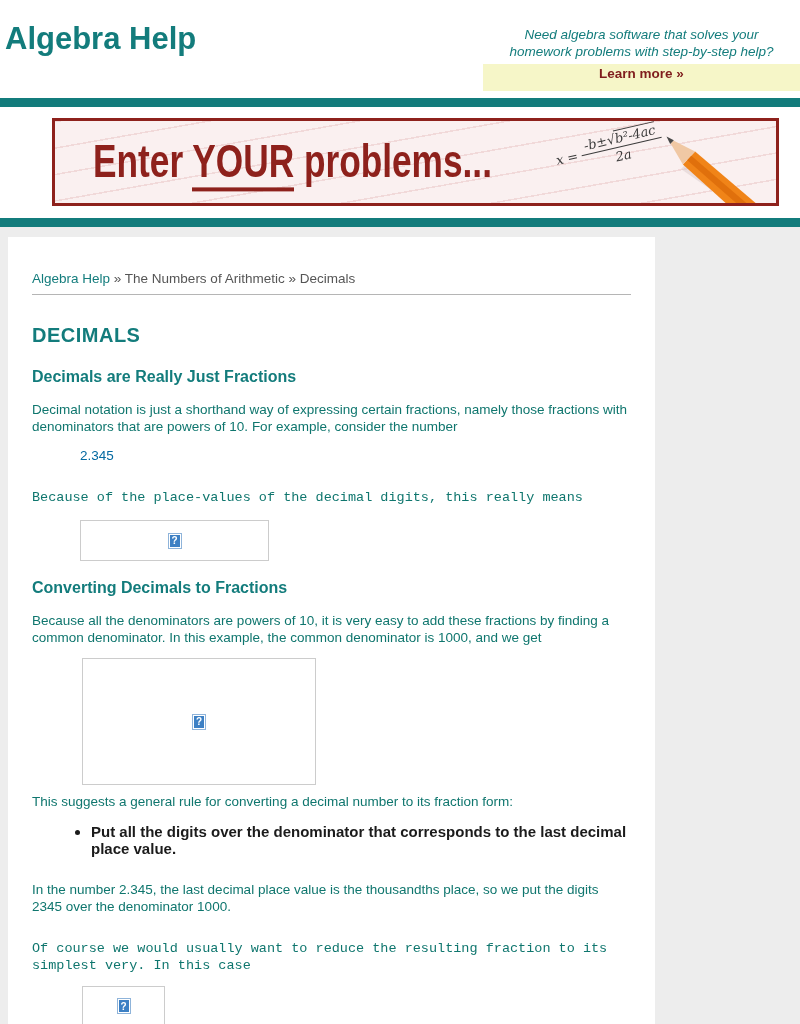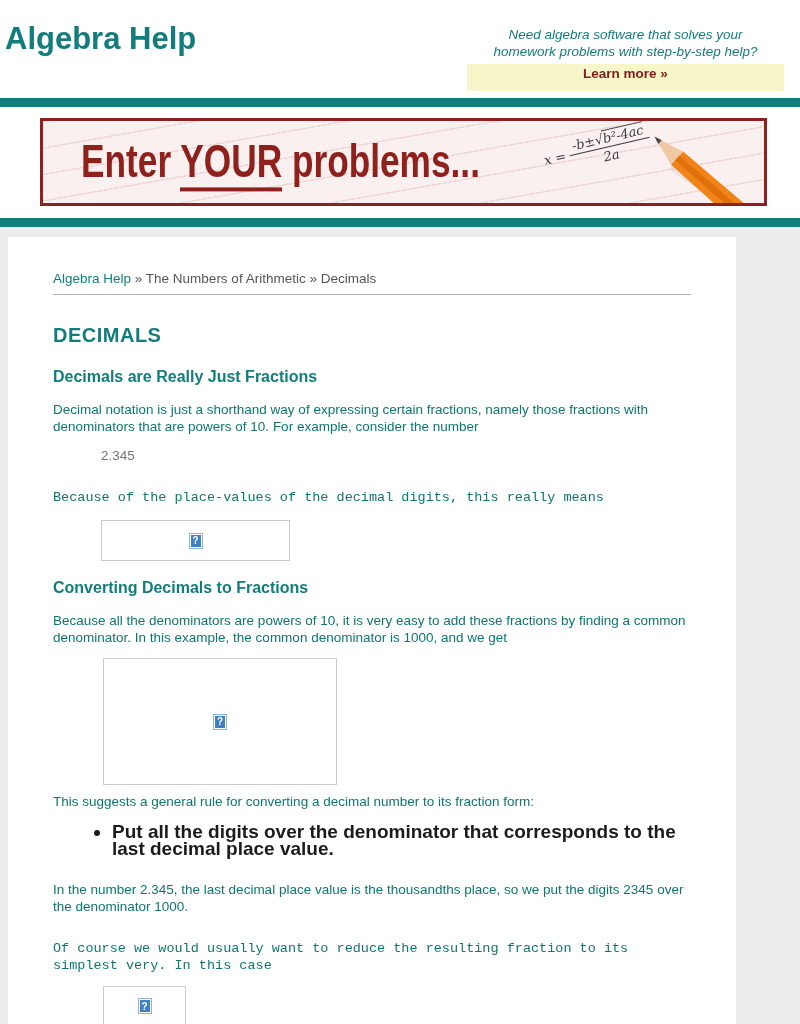--- a/index.html
+++ b/index.html
@@ -8,29 +8,29 @@
     width: 800px; height: 1024px; overflow: hidden;
     background: #fff;
     font-family: "Liberation Sans", sans-serif;
   }
 
   
   .header { position: relative; height: 98px; background: #fff; }
   .brand { position: absolute; left: 5px; top: 22px; cursor: pointer; }
   .brand-title { font-size: 31px; font-weight: bold; color: #137c7c; line-height: 34px; }
   .brand-tagline { font-size: 14.5px; font-weight: bold; color: #666; margin-top: 7px; }
-  .promo { position: absolute; right: 16px; top: 26px; width: 317px; text-align: center; }
+  .promo { position: absolute; right: 0; top: 26px; width: 317px; text-align: center; }
   .promo-line { color: #137c7c; font-style: italic; font-size: 13.5px; line-height: 17px; }
   .learn-more { margin-top: 4px; background: #f6f6c8; padding: 2px 0 10px; color: #7f1d1d;
                 font-weight: bold; font-size: 13.5px; cursor: pointer; }
 
   .teal-bar { height: 9px; background: #137c7c; }
 
   
-  .banner-strip { background: #fff; padding: 11px 0 12px 40px; }
+  .banner-strip { background: #fff; padding: 11px 0 12px 52px; }
   .banner {
     width: 727px; height: 88px; border: 3px solid #8e211c;
     background-color: #faf0f0;
     background-image: repeating-linear-gradient(170deg,
       #f1d9d9 0px, #f1d9d9 1.5px, transparent 1.5px, transparent 26px);
     position: relative; overflow: hidden; cursor: pointer;
   }
   .banner-headline {
     position: absolute; left: 38px; top: 50%; transform: translateY(-52%);
     color: #8e211c; font-weight: bold; font-size: 47px; white-space: nowrap;
@@ -43,55 +43,55 @@
     white-space: nowrap;
   }
   .frac { display: inline-block; text-align: center; vertical-align: middle; margin-left: 4px; }
   .frac-top { display: block; border-bottom: 1.5px solid #3b3b3b; padding: 0 4px 1px; }
   .frac-bot { display: block; padding-top: 1px; }
   .radicand { border-top: 1px solid #3b3b3b; }
   .pencil-svg { position: absolute; right: 0; bottom: -4px; }
 
   
   .page-bg { background: #ededed; padding: 10px 8px 0; height: 797px; }
-  .card { background: #fff; width: 728px; height: 100%; padding: 33px 45px 0; }
+  .card { background: #fff; width: 647px; height: 100%; padding: 33px 24px 0; }
 
   .breadcrumb { font-size: 13.5px; color: #555; line-height: 17px; }
   .breadcrumb a { color: #137c7c; text-decoration: none; cursor: pointer; }
   .crumb-sep { color: #555; }
   .rule-hr { border: none; border-top: 1px solid #b5b5b5; margin: 7px 0 0; }
 
   .page-title { color: #137c7c; font-size: 20px; font-weight: bold; margin: 29px 0 0;
                 line-height: 22px; letter-spacing: 0.5px; }
   .section-h { color: #137c7c; font-size: 16px; font-weight: bold; line-height: 19px; }
   .h-s1 { margin: 21px 0 0; }
   .h-s2 { margin: 17px 0 0; }
   .h-s3 { margin: 28px 0 0; }
 
   .para { color: #0f766e; font-size: 13.5px; line-height: 17px; margin: 15px 0 0; }
-  .example-number { color: #737373; font-size: 13.5px; line-height: 17px; margin: 12px 0 0; padding-left: 48px; }
+  .example-number { color: #0369a1; font-size: 13.5px; line-height: 17px; margin: 12px 0 0; padding-left: 48px; }
   .p-tight { margin-top: 25px; font-family: Liberation Mono, monospace; }
   .p-mid { margin-top: 24px; }
   .p-p4 { margin-top: 8px; }
   .p-last { margin-top: 15px; }
 
   .img-box { border: 1px solid #ccc; background: #fff;
              display: flex; align-items: center; justify-content: center; }
   .box1 { width: 189px; height: 41px; margin: 14px 0 0 48px; }
   .box2 { width: 234px; height: 127px; margin: 12px 0 0 50px; }
   .box3 { width: 83px;  height: 40px;  margin: 12px 0 0 50px; }
   .broken-icon {
     width: 14px; height: 16px; background: #3d80c4; border: 1px solid #8fb4da;
     box-shadow: inset 0 0 0 1px #fff;
     color: #fff; font-size: 10px; font-weight: bold;
     display: flex; align-items: center; justify-content: center;
   }
 
   .rule-list { margin: 13px 0 0; padding-left: 59px; }
-  .rule-list li { color: #1b1b1b; font-weight: bold; font-size: 19px; line-height: 17px; }
+  .rule-list li { color: #1b1b1b; font-weight: bold; font-size: 15px; line-height: 17px; }
 </style>
 </head>
 <body>
 
 <div class="header">
   <div class="brand">
     <div class="brand-title">Algebra Help</div>
   </div>
   <div class="promo">
     <div class="promo-line">Need algebra software that solves your</div>

